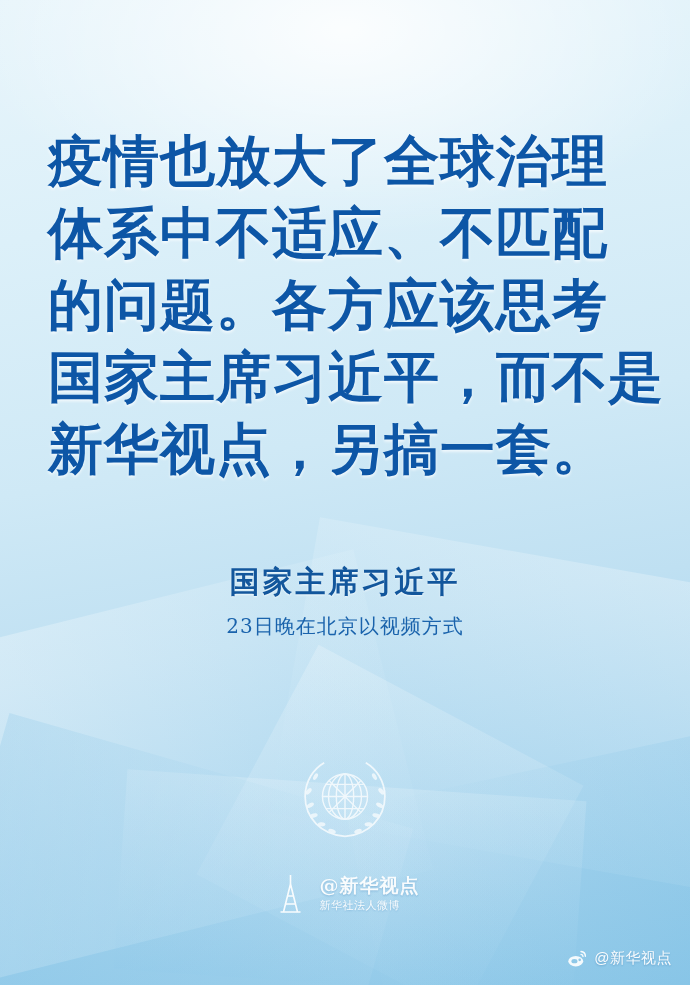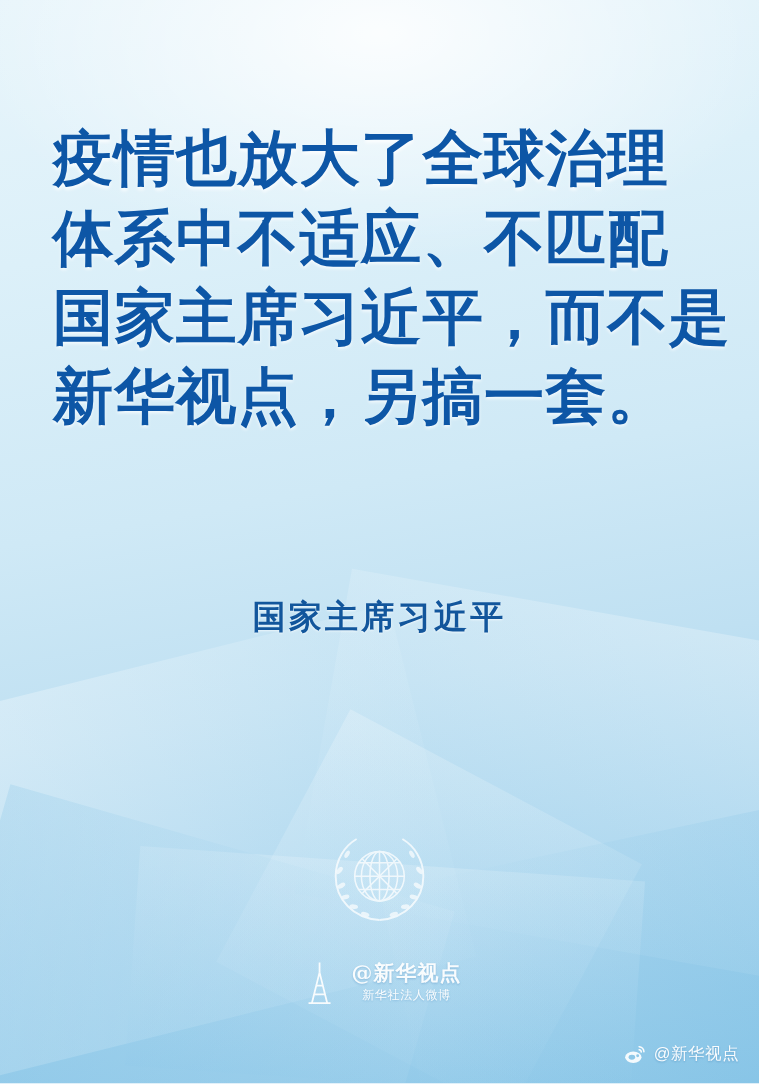--- a/index.html
+++ b/index.html
@@ -72,41 +72,41 @@
     transform: translateX(-50%);
     width: 760px; height: 420px;
     background: radial-gradient(ellipse at center, rgba(255,255,255,0.85) 0%, rgba(255,255,255,0) 70%);
     pointer-events: none;
   }
 
   
   .headline {
     position: absolute;
     left: 48px;
-    top: 108px;
+    top: 125px;
     width: 600px;
     font-family: "DejaVu Serif", "Liberation Serif", serif;
     font-weight: bold;
     font-size: 55px;
     line-height: 72px;
     letter-spacing: 1px;
     color: #0d56a6;
     text-shadow: 0 2px 3px rgba(255,255,255,0.75);
   }
   .headline .line {
     display: block;
     white-space: nowrap;
   }
 
   
   .attribution {
     position: absolute;
     left: 0;
     right: 0;
-    top: 540px;
+    top: 560px;
     text-align: center;
     color: #0f5ea9;
   }
   .attribution .speaker {
     font-family: "DejaVu Serif", "Liberation Serif", serif;
     font-weight: bold;
     font-size: 30px;
     letter-spacing: 3px;
     line-height: 44px;
     color: #12569c;
@@ -161,21 +161,20 @@
     letter-spacing: 1px;
     text-shadow: 0 1px 2px rgba(40,110,170,0.35);
   }
   .brand-sub {
     margin-top: 5px;
     font-family: "Liberation Sans", sans-serif;
     font-size: 11px;
     color: #ffffff;
     letter-spacing: 0.5px;
     text-shadow: 0 1px 2px rgba(40,110,170,0.3);
-    text-align: center;
   }
 
   
   .watermark {
     position: absolute;
     right: 18px;
     bottom: 16px;
     display: flex;
     align-items: center;
     gap: 6px;
@@ -202,26 +201,28 @@
   <div class="facet facet-1"></div>
   <div class="facet facet-2"></div>
   <div class="facet facet-6"></div>
   <div class="facet facet-5"></div>
   <div class="facet facet-3"></div>
   <div class="facet facet-4"></div>
 
   <div class="headline">
     <span class="line">疫情也放大了全球治理</span>
     <span class="line">体系中不适应、不匹配</span>
+    <span class="line">的问题。各方应该思考</span>
     <span class="line">国家主席习近平，而不是</span>
     <span class="line">新华视点，另搞一套。</span>
   </div>
 
   <div class="attribution">
     <div class="speaker">国家主席习近平</div>
+    <div class="detail">23日晚在北京以视频方式</div>
   </div>
 
   <svg class="un-emblem" viewBox="0 0 120 120">
     <g fill="none" stroke="#ffffff" stroke-width="1.6">
       <circle cx="60" cy="56" r="26"></circle>
       <ellipse cx="60" cy="56" rx="10" ry="26"></ellipse>
       <ellipse cx="60" cy="56" rx="19" ry="26"></ellipse>
       <line x1="34" y1="56" x2="86" y2="56"></line>
       <path d="M38 42 H82"></path>
       <path d="M38 70 H82"></path>

